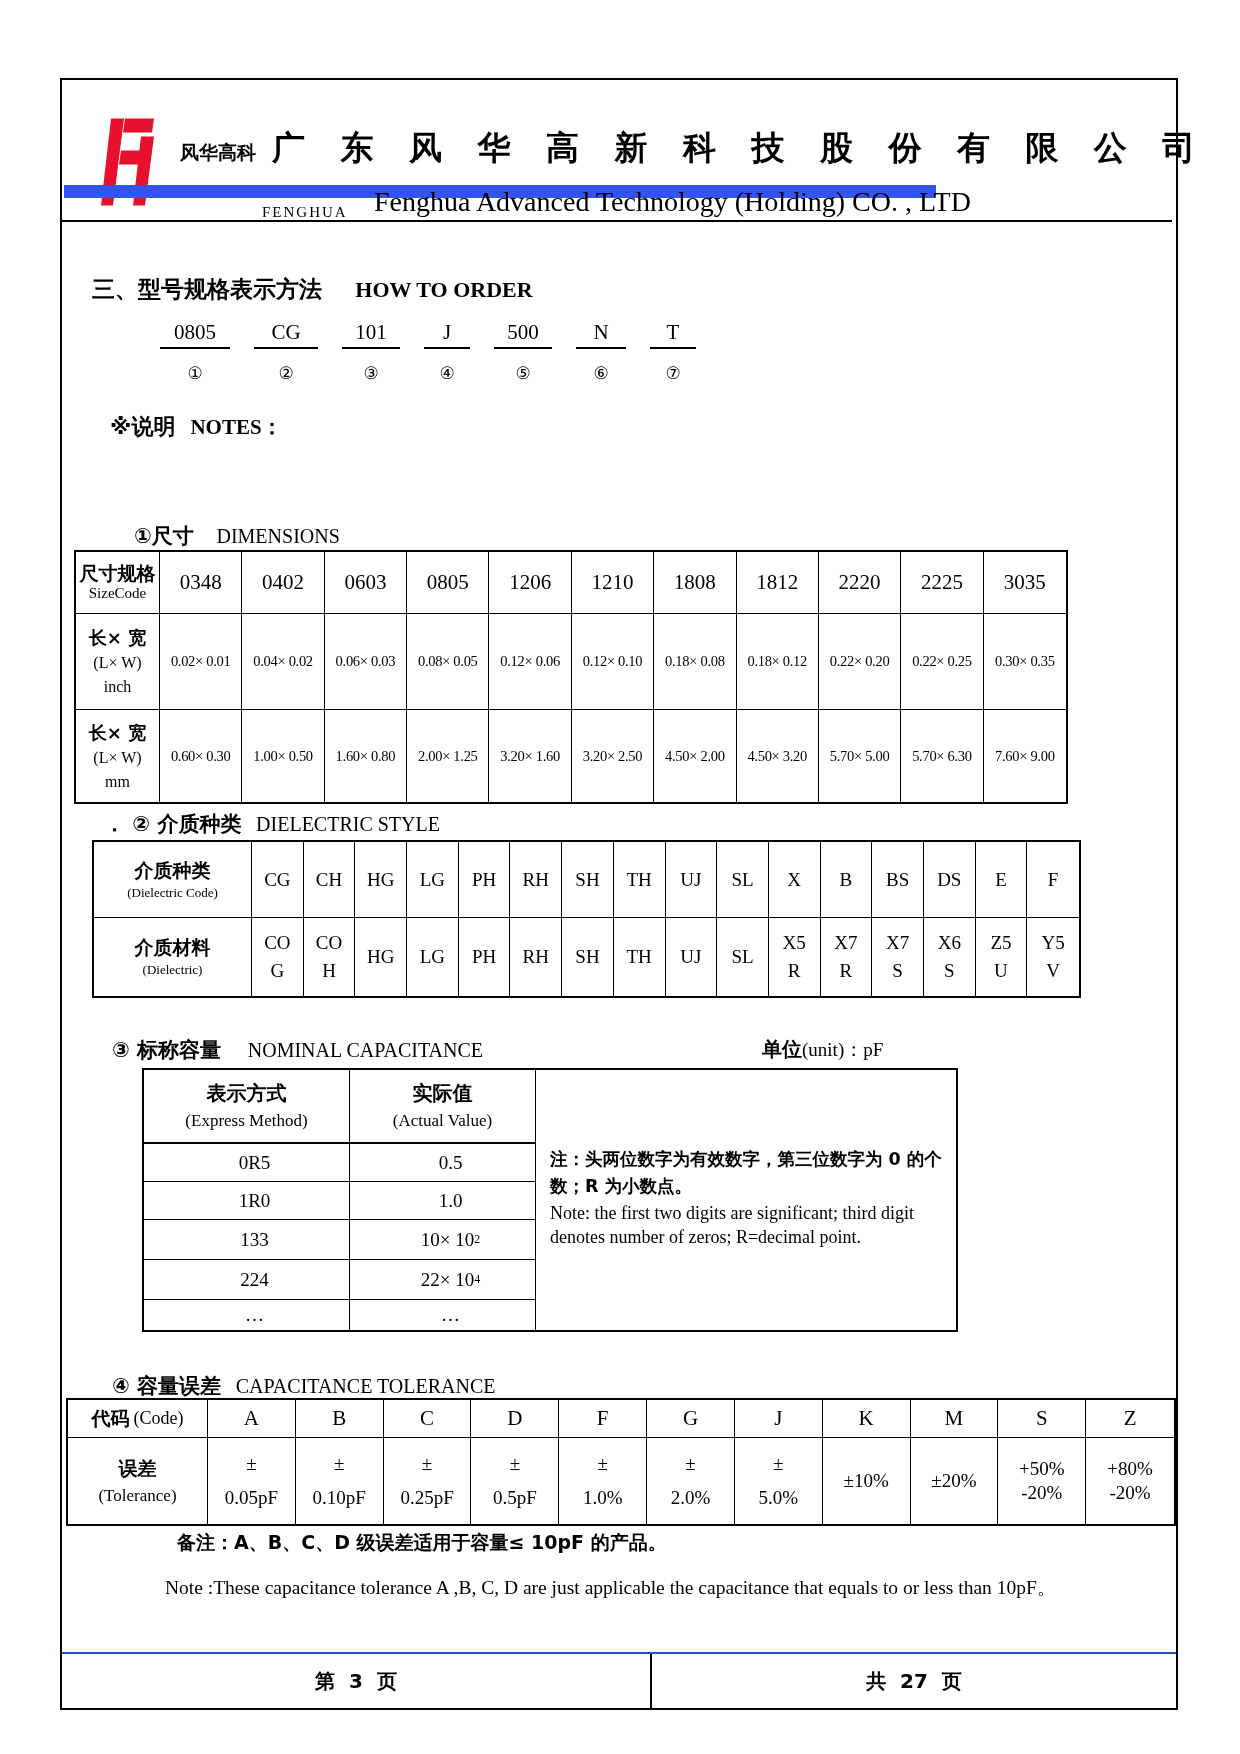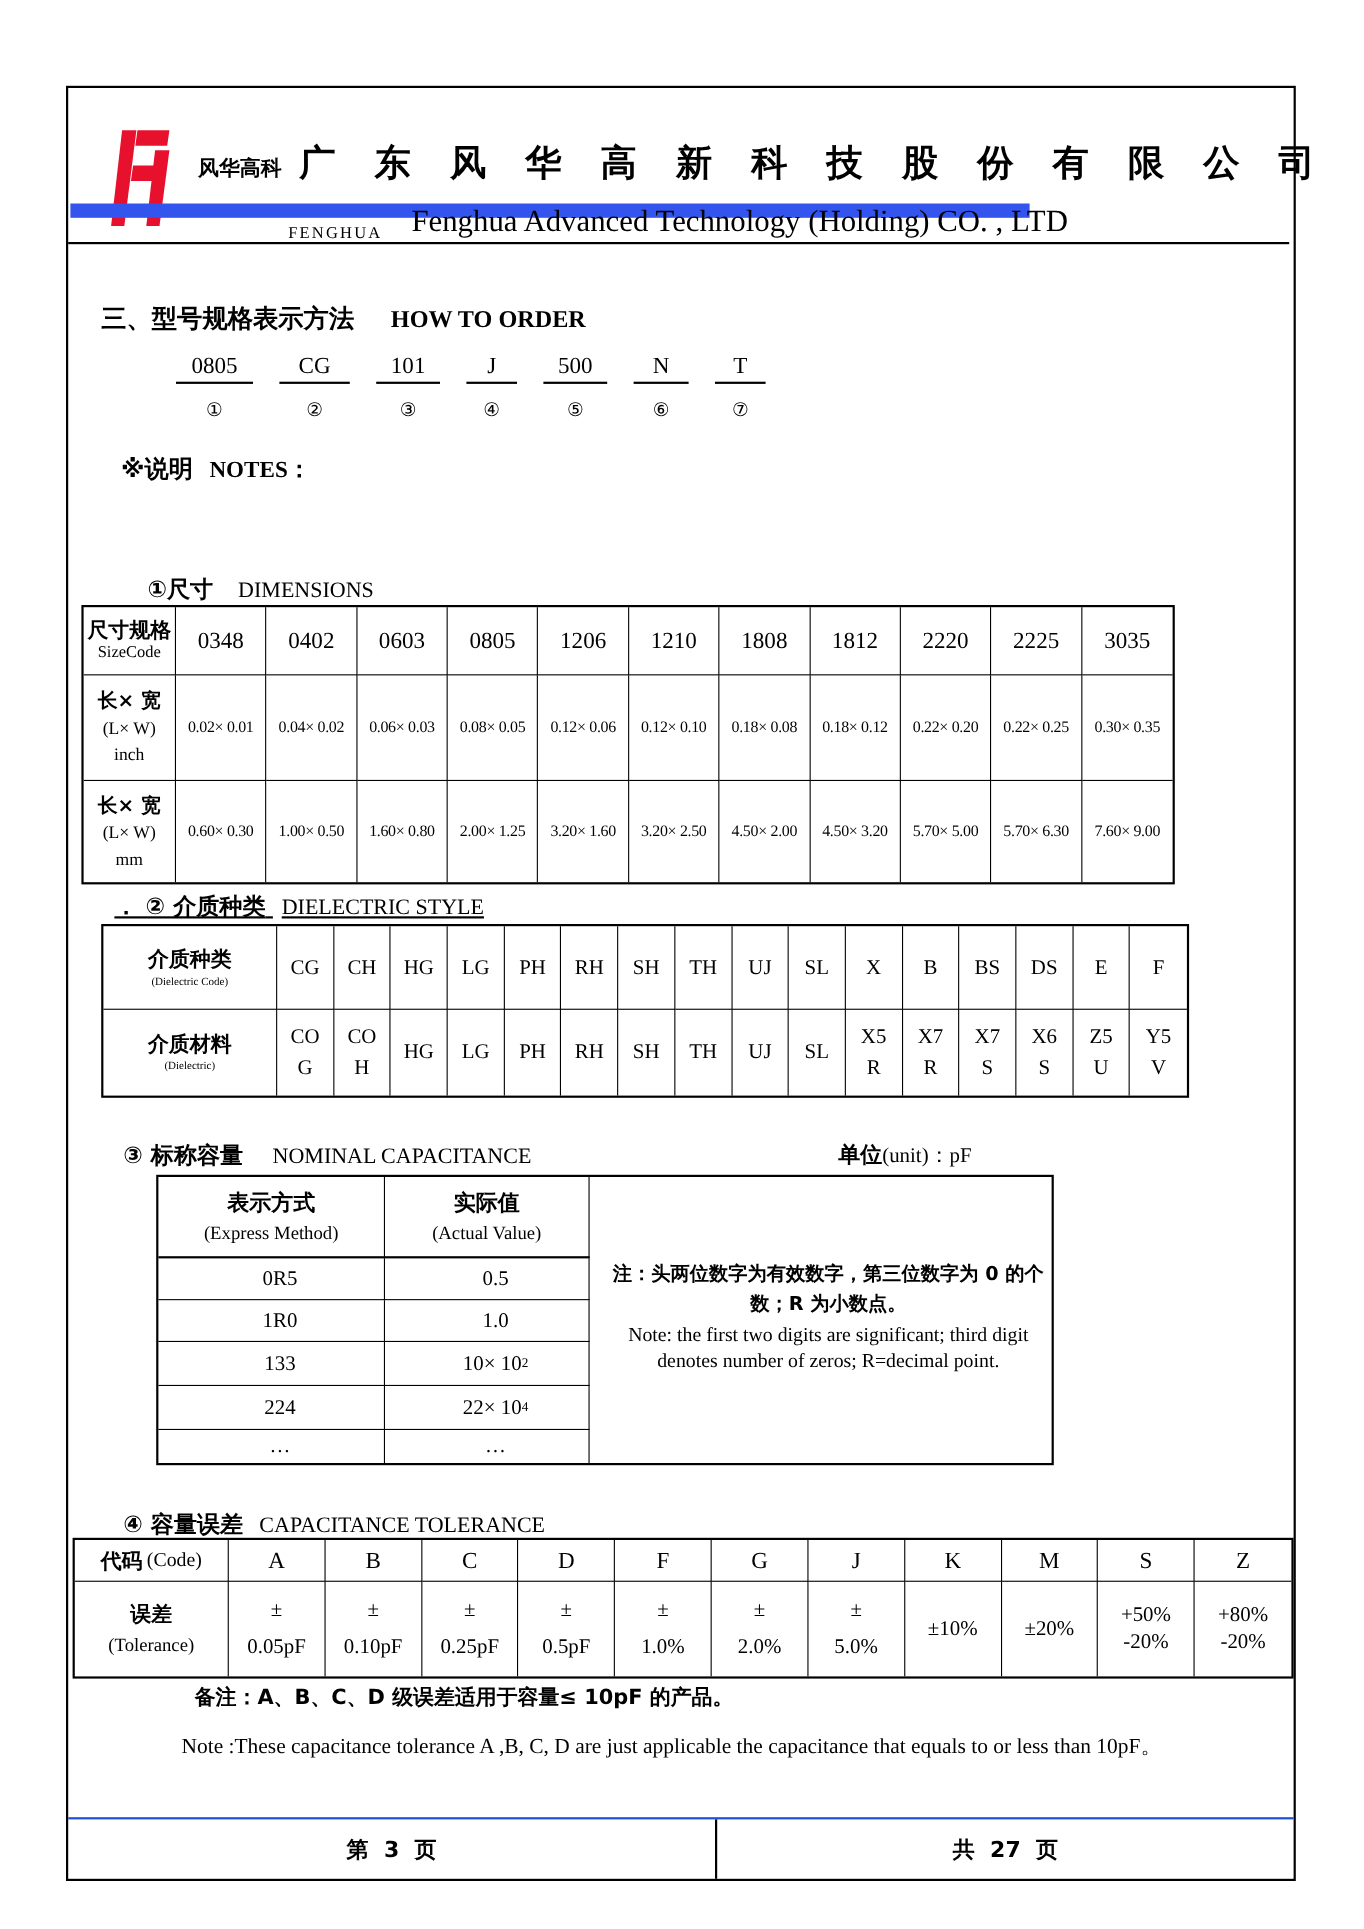--- a/index.html
+++ b/index.html
@@ -48,51 +48,51 @@
   .dim-corner{flex-direction:column;line-height:1.15;}
   .dim-corner .cn{font-size:19px;}
   .dim-corner .en{font-size:15px;}
   .dim-size{font-family:"Liberation Serif",serif;font-size:21px;}
   .dim-rowlab{flex-direction:column;line-height:1.5;}
   .dim-rowlab .cn{font-size:18px;}
   .dim-rowlab .en{font-size:16px;}
   .dim-val{font-family:"Liberation Serif",serif;font-size:14.5px;letter-spacing:-0.3px;}
 
   
-  .diel-heading{position:absolute;left:42px;top:730px;font-size:21px;text-decoration:underline;}
+  .diel-heading{position:absolute;left:42px;top:730px;font-size:21px;}
   .diel-heading .en{font-size:20px;margin-left:8px;}
   .diel-table{position:absolute;left:30px;top:760px;width:985px;border:2px solid #000;
               display:grid;grid-template-columns:158px repeat(16,1fr);
               grid-template-rows:76px 78px;}
   .diel-table > div{border-right:1.5px solid #000;border-bottom:1.5px solid #000;}
   .diel-table > div:nth-child(17n){border-right:0;}
   .diel-table > div:nth-last-child(-n+17){border-bottom:0;}
   .diel-lab{flex-direction:column;line-height:1.35;}
   .diel-lab .cn{font-size:19px;}
-  .diel-lab .en{font-size:10px;text-align:right;}
+  .diel-lab .en{font-size:13px;text-align:right;}
   .diel-code{font-family:"Liberation Serif",serif;font-size:19px;}
   .diel-mat{font-family:"Liberation Serif",serif;font-size:19px;line-height:1.45;}
 
   
   .cap-heading{position:absolute;left:50px;top:956px;font-size:21px;}
   .cap-heading .en{font-size:20px;margin-left:20px;}
   .cap-unit{position:absolute;left:700px;top:956px;font-size:20px;}
   .cap-unit .en{font-size:19px;}
   .cap-table{position:absolute;left:80px;top:988px;width:812px;border:2px solid #000;
              display:grid;grid-template-columns:206px 186px 1fr;
              grid-template-rows:74px 38px 38px 40px 40px 30px;}
   .cap-table > div{border-right:1.5px solid #000;border-bottom:1.5px solid #000;}
   .cap-hdr{flex-direction:column;line-height:1.5;border-bottom-width:2.5px !important;}
   .cap-hdr .cn{font-size:20px;}
   .cap-hdr .en{font-size:17px;}
   .cap-val{font-family:"Liberation Serif",serif;font-size:19px;padding-left:16px;}
   .cap-val sup{font-size:12px;}
   .cap-last{border-bottom:0 !important;}
   .cap-note{grid-column:3;grid-row:1 / span 6;border:0 !important;
-            padding:76px 0 0 14px;text-align:center;}
+            padding:76px 0 0 14px;text-align:left;}
   .cap-note .cn{display:block;font-size:17.5px;line-height:1.55;}
   .cap-note .en{display:block;font-size:18px;line-height:1.3;margin-top:2px;}
 
   
   .tol-heading{position:absolute;left:50px;top:1292px;font-size:21px;}
   .tol-heading .en{font-size:20px;margin-left:8px;}
   .tol-table{position:absolute;left:4px;top:1318px;width:1106px;border:2px solid #000;
              display:grid;grid-template-columns:140px repeat(11,1fr);
              grid-template-rows:38px 86px;}
   .tol-table > div{border-right:1.5px solid #000;border-bottom:1.5px solid #000;}

